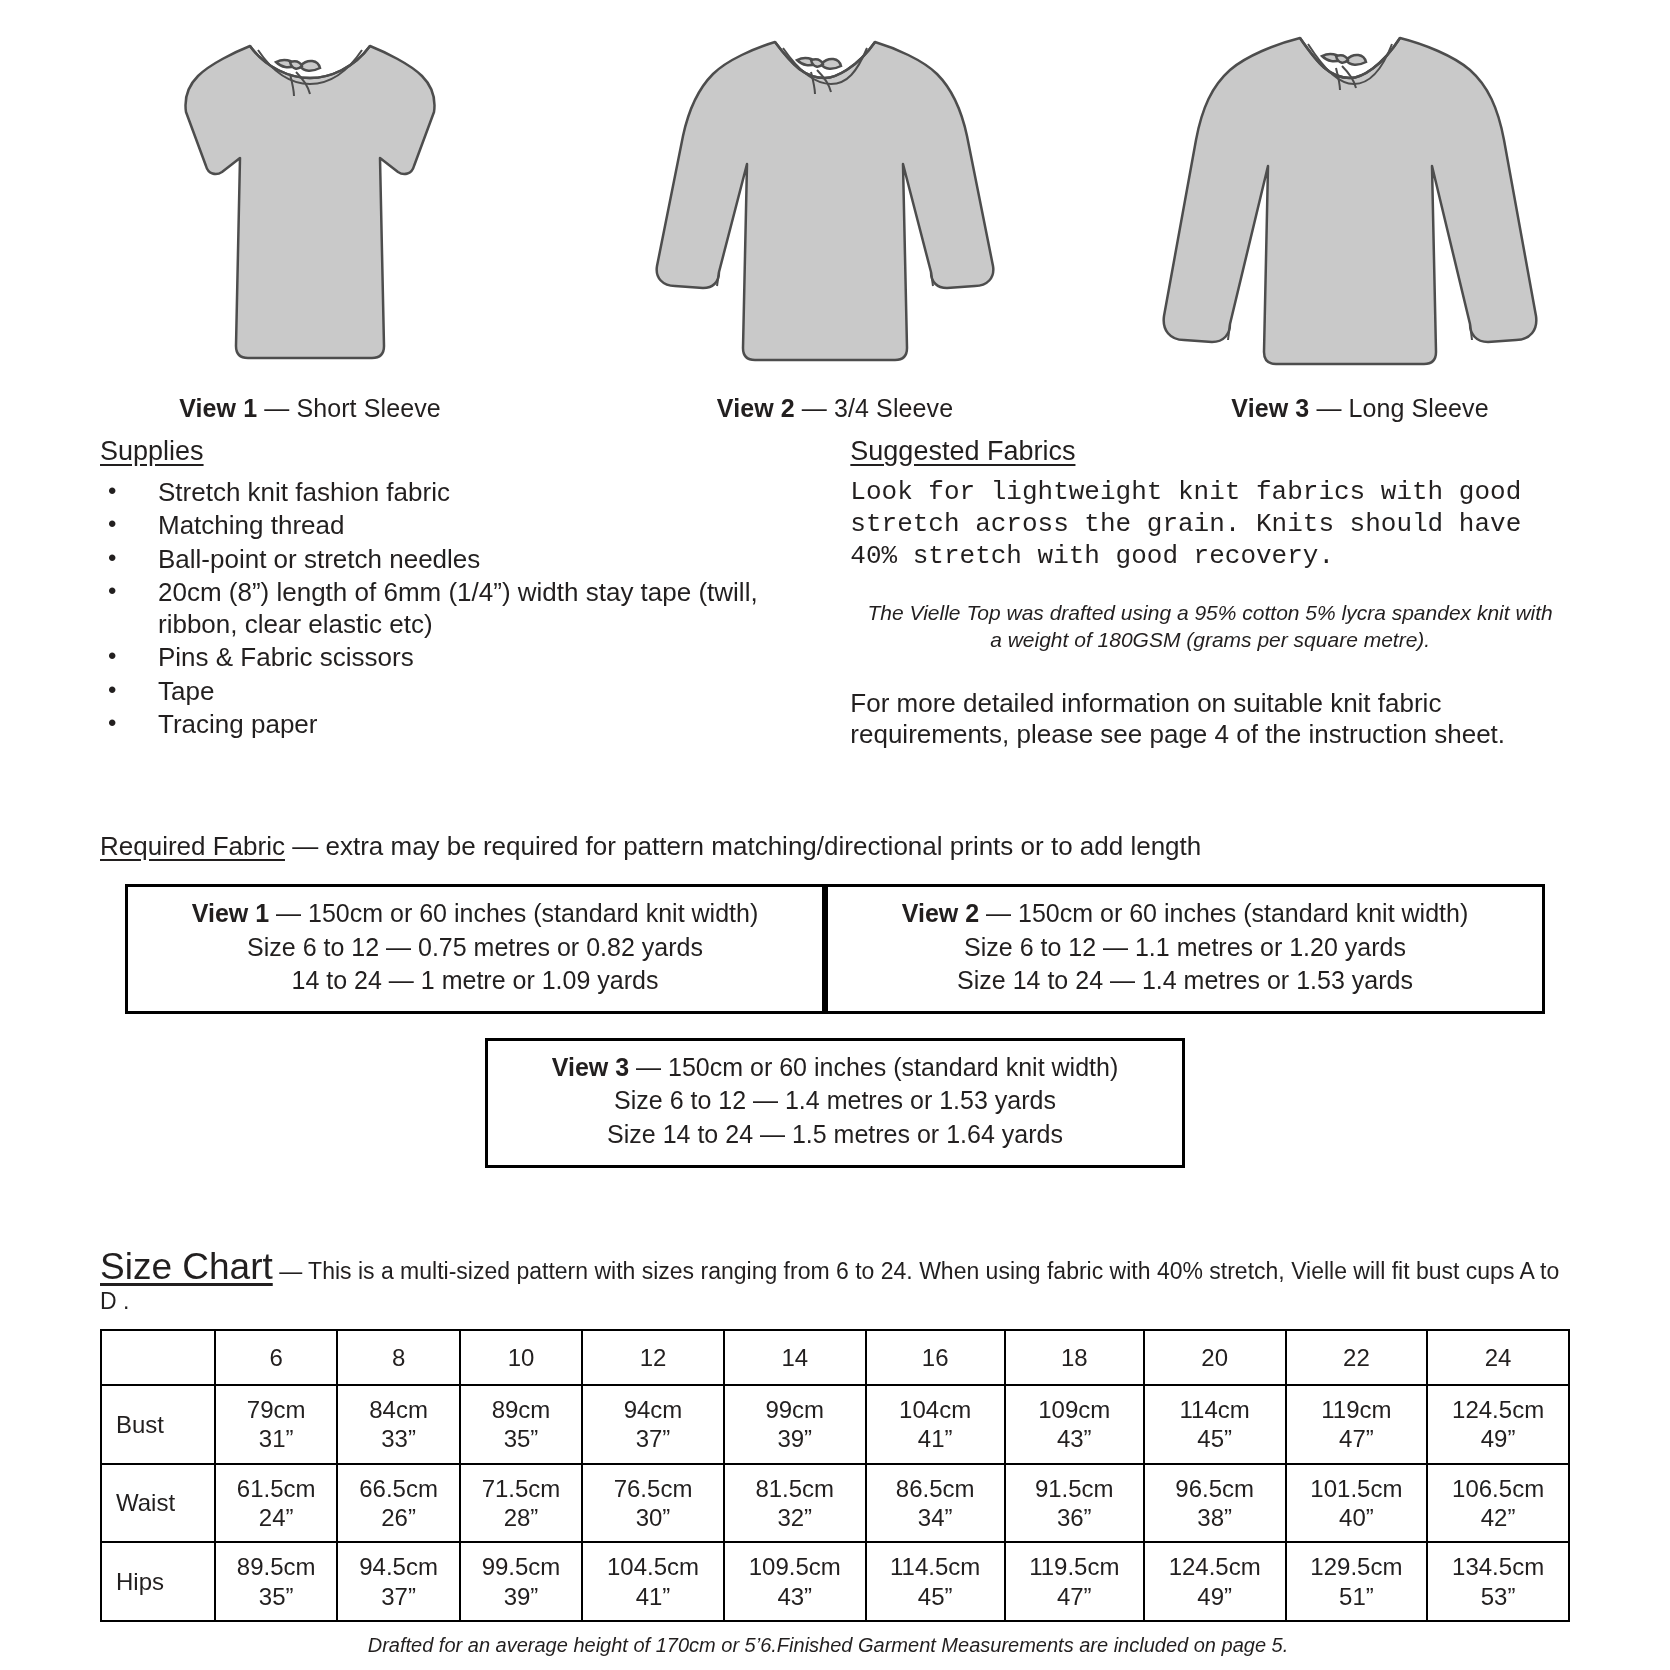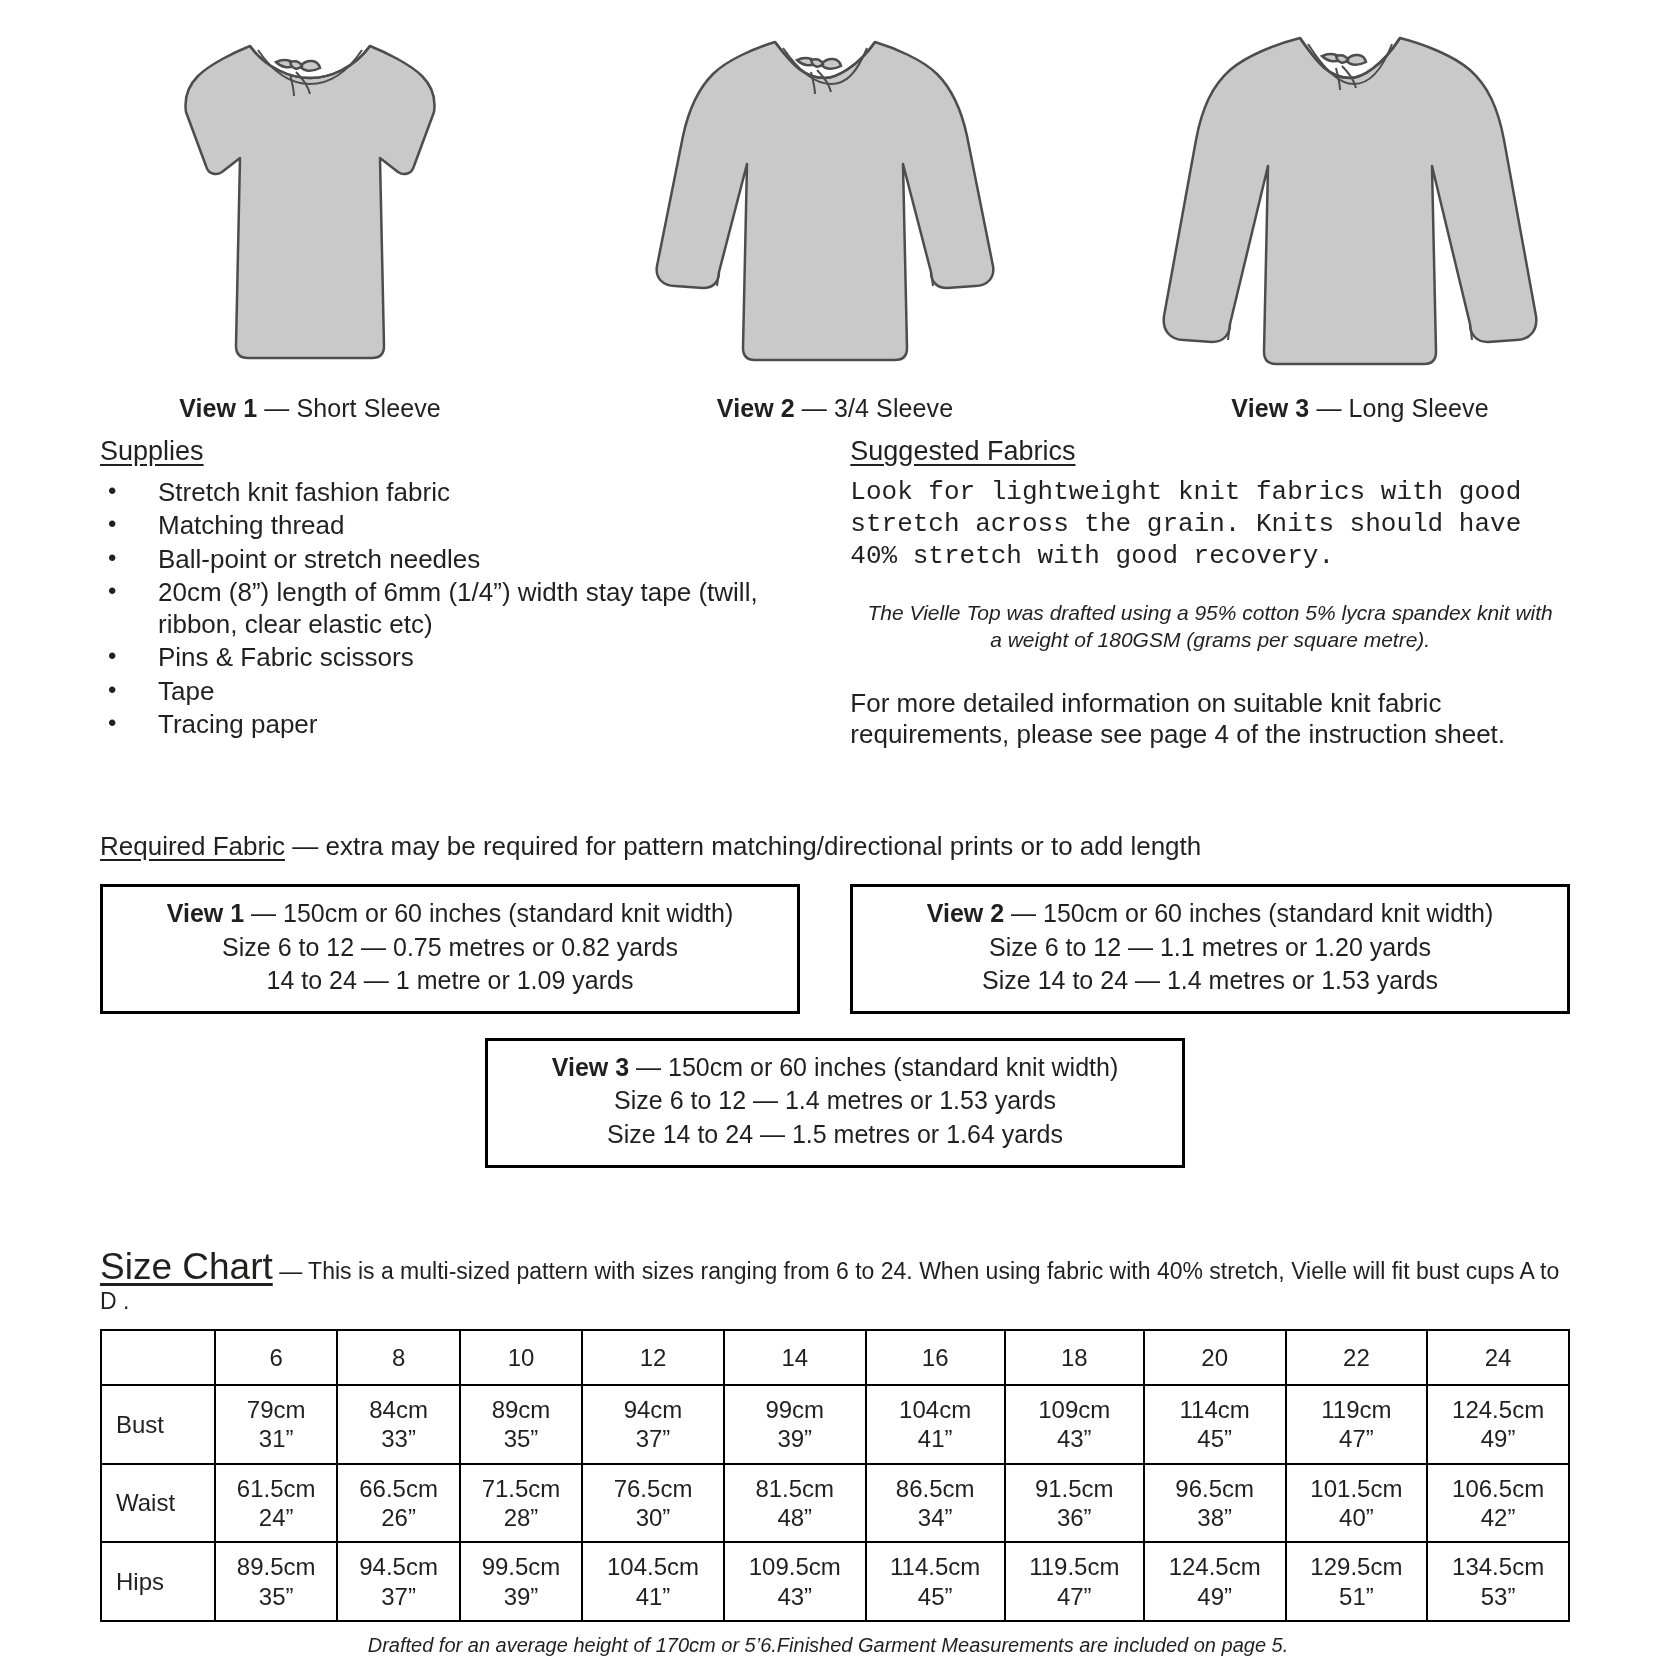--- a/index.html
+++ b/index.html
@@ -104,21 +104,21 @@
   .req-head {
     margin-top: 80px;
     font-size: 26px;
   }
   .req-head .u {
     text-decoration: underline;
     text-underline-offset: 4px;
   }
   .boxes-row {
     display: flex;
-    justify-content: space-between;
+    justify-content: center;
     margin-top: 22px;
   }
   .fbox {
     border: 3px solid #000;
     box-sizing: border-box;
     text-align: center;
     padding: 10px 18px 14px 18px;
     font-size: 25px;
     line-height: 1.33;
   }
@@ -340,21 +340,21 @@
       <td><span>114cm</span><br><span>45”</span></td>
       <td><span>119cm</span><br><span>47”</span></td>
       <td><span>124.5cm</span><br><span>49”</span></td>
     </tr>
     <tr>
       <td class="rowlab">Waist</td>
       <td><span>61.5cm</span><br><span>24”</span></td>
       <td><span>66.5cm</span><br><span>26”</span></td>
       <td><span>71.5cm</span><br><span>28”</span></td>
       <td><span>76.5cm</span><br><span>30”</span></td>
-      <td><span>81.5cm</span><br><span>48”</span></td>
+      <td><span>81.5cm</span><br><span>32”</span></td>
       <td><span>86.5cm</span><br><span>34”</span></td>
       <td><span>91.5cm</span><br><span>36”</span></td>
       <td><span>96.5cm</span><br><span>38”</span></td>
       <td><span>101.5cm</span><br><span>40”</span></td>
       <td><span>106.5cm</span><br><span>42”</span></td>
     </tr>
     <tr>
       <td class="rowlab">Hips</td>
       <td><span>89.5cm</span><br><span>35”</span></td>
       <td><span>94.5cm</span><br><span>37”</span></td>

